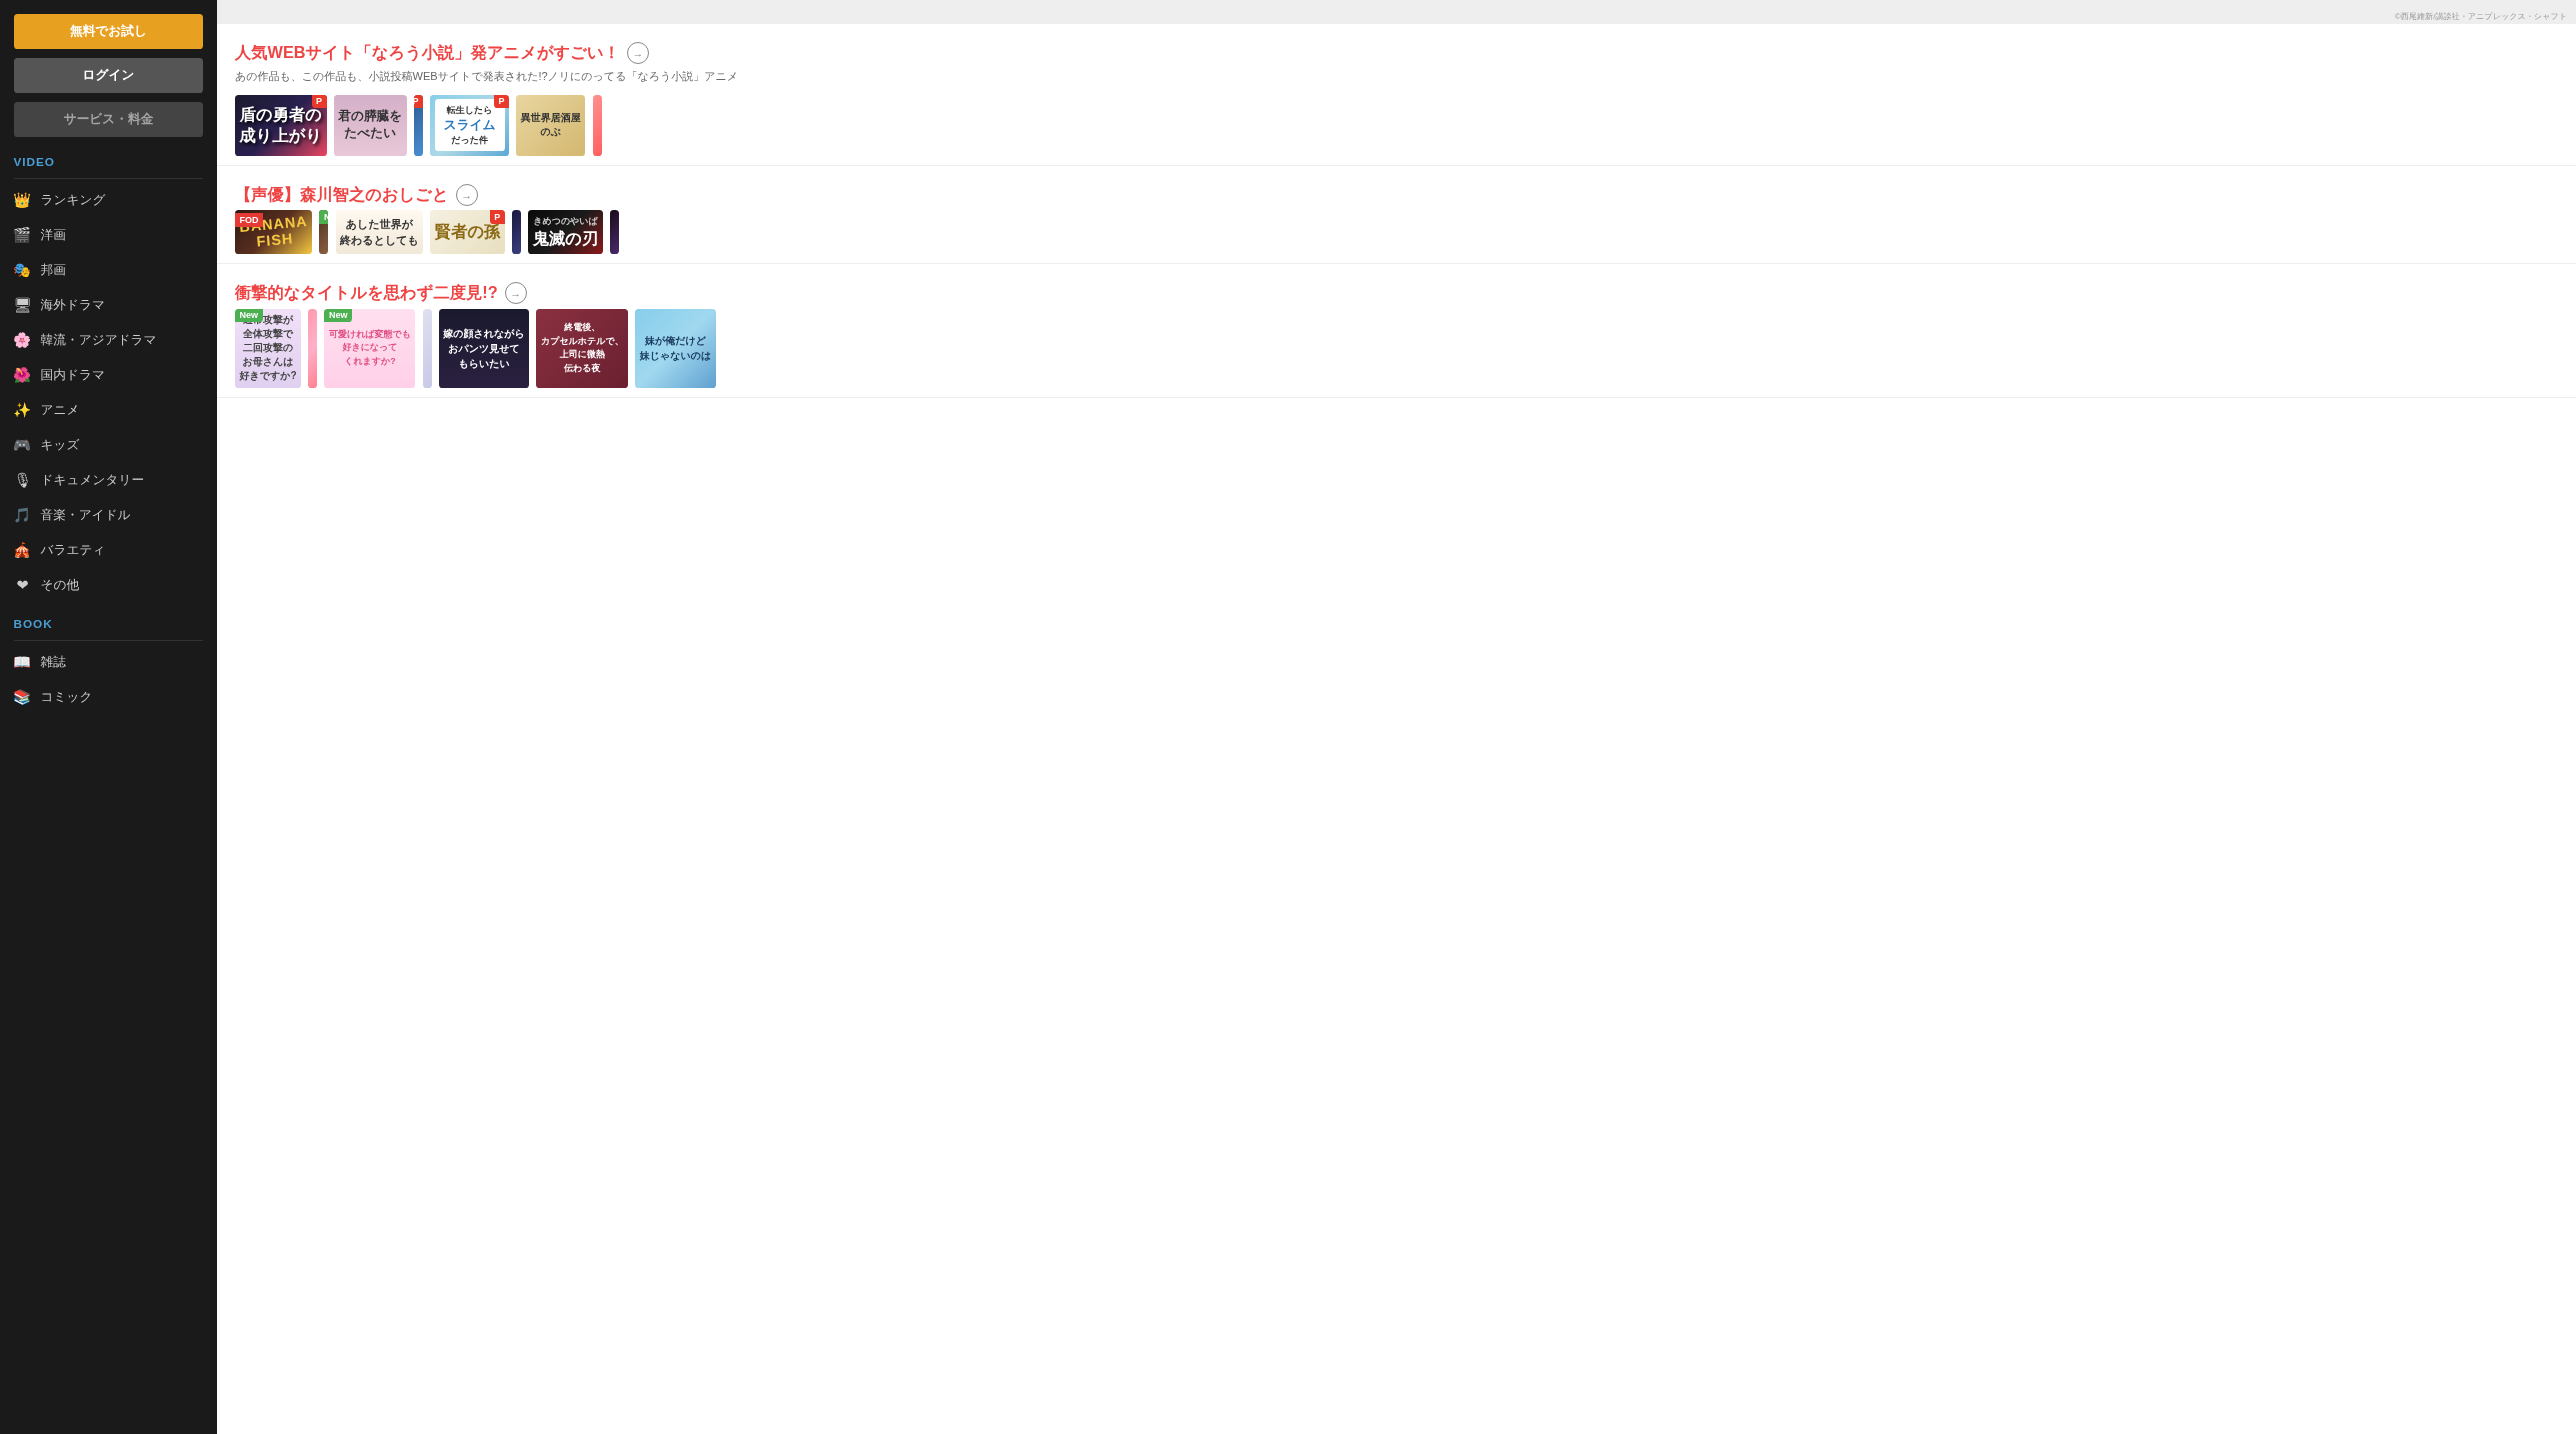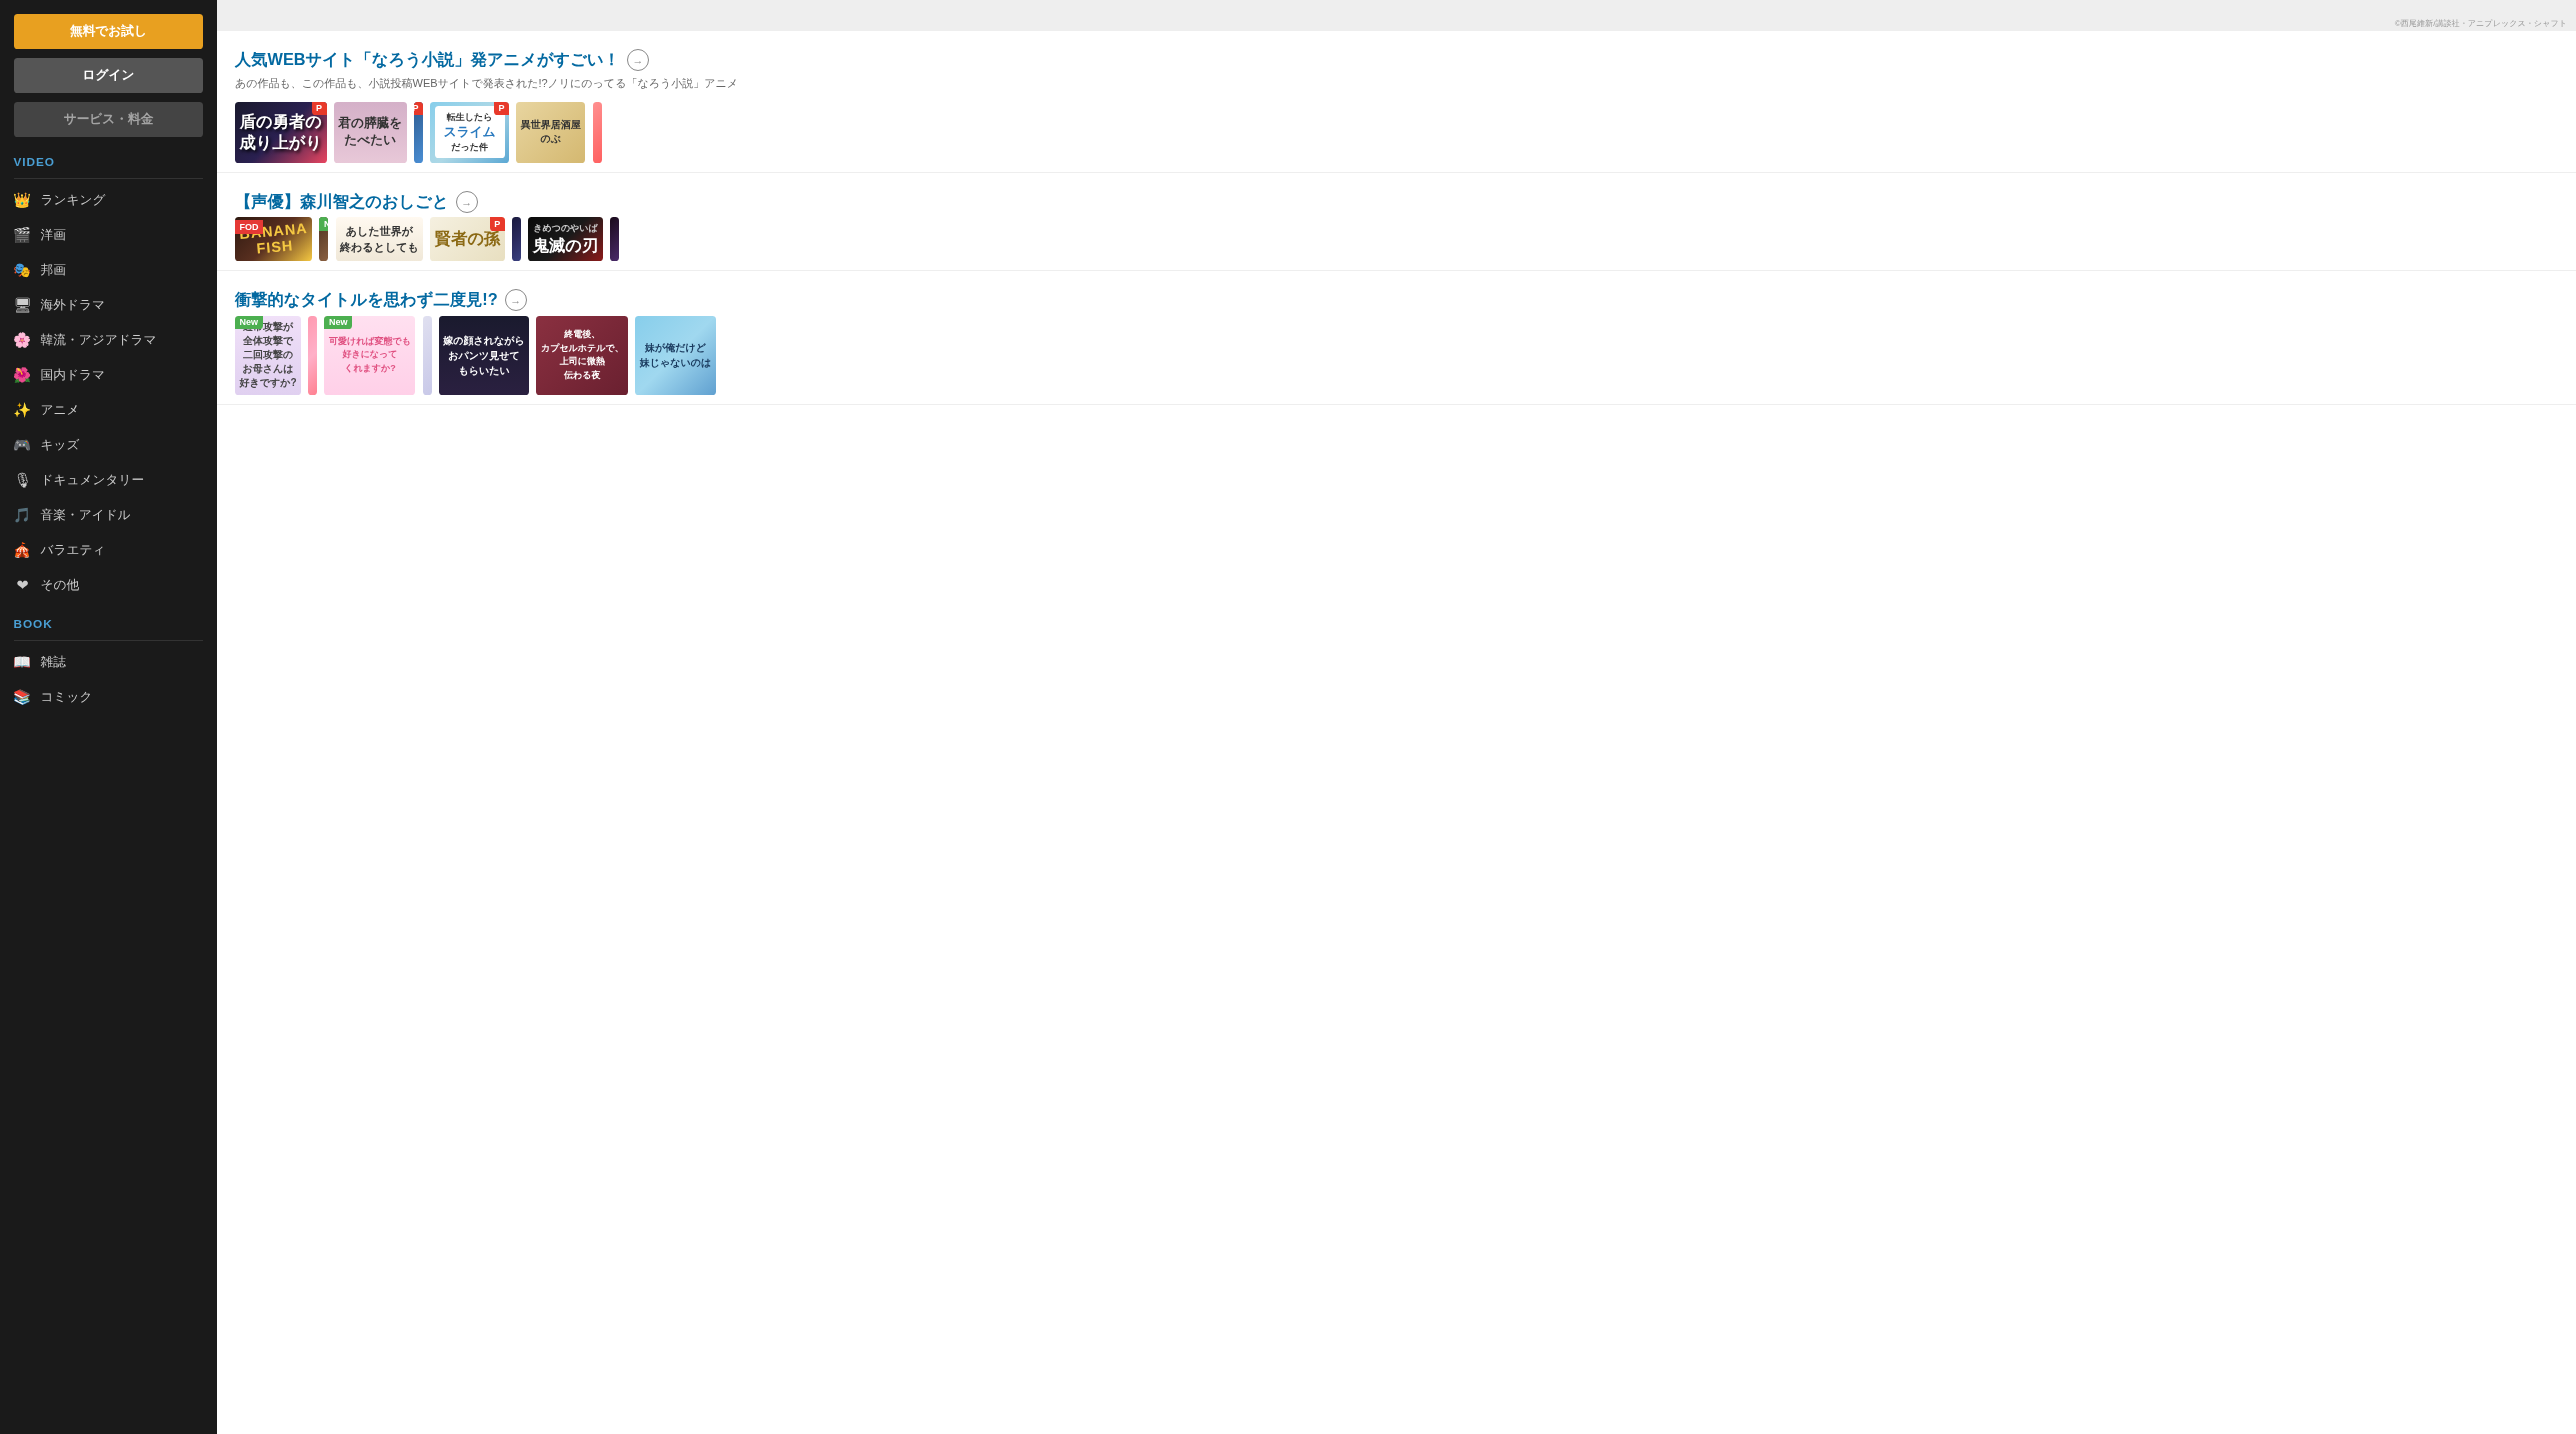--- a/index.html
+++ b/index.html
@@ -69,21 +69,21 @@
     
     .main-content {
       flex: 1;
       background: #fff;
       overflow-y: auto;
       padding: 0;
     }
 
     
     .top-banner {
-      height: 31px;
+      height: 24px;
       background: #eee;
       position: relative;
     }
     .top-banner-copyright {
       position: absolute;
       right: 9px;
       bottom: 1.8px;
       font-size: 8.1px;
       color: #999;
     }
@@ -95,21 +95,21 @@
     }
     .section-title-row {
       display: flex;
       align-items: center;
       gap: 7.2px;
       margin-bottom: 4.5px;
     }
     .section-title {
       font-size: 16.3px;
       font-weight: bold;
-      color: #0369a1;
+      color: #ef4444;
     }
     .section-arrow {
       width: 22px;
       height: 22px;
       border: 1.8px solid #888;
       border-radius: 50%;
       display: flex;
       align-items: center;
       justify-content: center;
       cursor: pointer;

